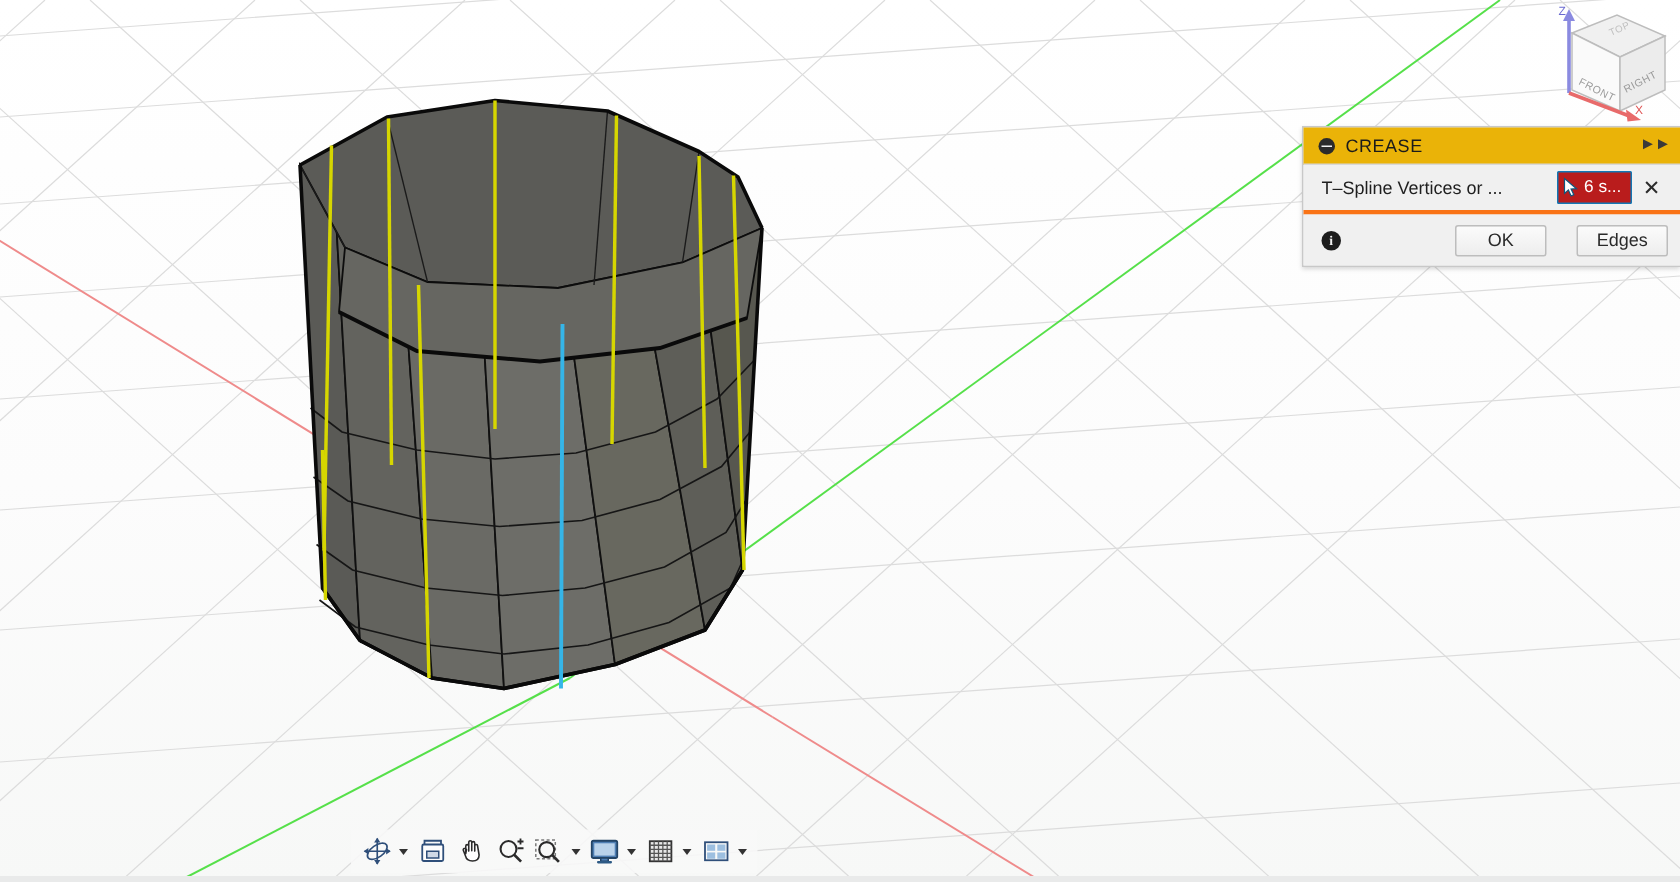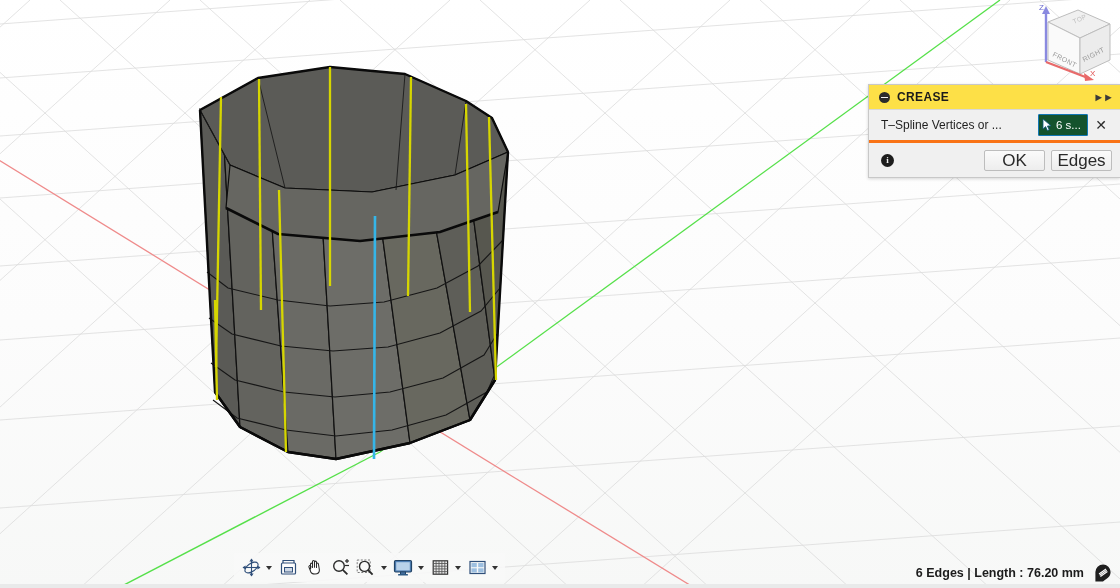--- a/index.html
+++ b/index.html
@@ -41,26 +41,25 @@
     width: 252px; height: 94px;
     background: #f0f0f0;
     border: 1px solid #c8c8c8;
     border-right: none;
     box-shadow: 0 1px 3px rgba(0,0,0,0.16);
     font-size: 12px;
     color: #1b1b1b;
   }
   .dlg-header {
     height: 25px;
-    background: #fde047;
+    background: #eab308;
     border-bottom: 1px solid #d8d8d8;
     display: flex; align-items: center;
     padding: 0 8px 0 10px;
     position: relative;
-    font-weight: bold;
   }
   .collapse-dot {
     width: 11px; height: 11px; border-radius: 50%;
     background: #2b2b2b;
     position: relative;
     flex: 0 0 auto;
   }
   .collapse-dot::after {
     content: ""; position: absolute;
     left: 2px; top: 5px; width: 7px; height: 1.5px;
@@ -89,21 +88,21 @@
   }
   .row-label {
     font-size: 12px;
     color: #1f1f1f;
     flex: 1 1 auto;
     white-space: nowrap;
     overflow: hidden;
   }
   .sel-badge {
     flex: 0 0 auto;
-    background: #14532d;
+    background: #b91c1c;
     border: 1px solid #1277b4;
     color: #ffffff;
     height: 22px;
     min-width: 50px;
     padding: 0 6px 0 3px;
     display: flex; align-items: center; gap: 3px;
     font-size: 11.5px;
     border-radius: 1px;
   }
   .cursor-glyph { display:block; }
@@ -127,24 +126,24 @@
     font-family: "Liberation Serif", serif;
     display: flex; align-items: center; justify-content: center;
     line-height: 1;
   }
   .footer-spacer { flex: 1 1 auto; }
   .dlg-btn {
     width: 61px; height: 21px;
     background: linear-gradient(to bottom, #fbfbfb, #ededed);
     border: 1px solid #bdbdbd;
     border-radius: 2px;
-    font-size: 17px;
+    font-size: 12px;
     color: #2a2a2a;
     font-family: "Liberation Sans", sans-serif;
-    margin-left: 6px;
+    margin-left: 20px;
     text-align: center;
   }
 
   
   #nav-toolbar {
     position: absolute;
     left: 234px; bottom: 6px;
     height: 29px;
     display: flex; align-items: center;
     background: rgba(248,248,248,0.88);
@@ -487,29 +486,15 @@
           <rect x="3.4" y="10.3" width="5.4" height="4.2" fill="#9dbfe0"></rect>
           <rect x="10.2" y="10.3" width="5.4" height="4.2" fill="#9dbfe0"></rect>
         </svg>
       </div>
       <div class="caret">
           <i></i>
         </div>
     </div>
   </div>
 
-  <div id="statusbar">
-    <span id="status-text">6 Edges | Length : 76.20 mm</span>
-    <span id="markup-icon">
-      <svg width="20" height="20" viewBox="0 0 20 20">
-        <path d="M10 1.5 a7.6 7.6 0 0 1 7.6 7.6 c0 4.4 -3.2 6.6 -7.6 9.4
-                 c0 0 -.2 .1 -.4 0 L2.4 18.5 L2.4 9.1 A7.6 7.6 0 0 1 10 1.5 Z" fill="#1f1f1f"></path>
-        <g stroke="#ffffff" stroke-width="1.1">
-          <line x1="6" y1="11" x2="13" y2="6"></line>
-          <line x1="6.7" y1="12.3" x2="13.7" y2="7.3"></line>
-          <line x1="7.4" y1="13.5" x2="14.4" y2="8.5"></line>
-        </g>
-      </svg>
-    </span>
-  </div>
 
   <div id="bottom-strip"></div>
 </div>
 
 </body></html>

